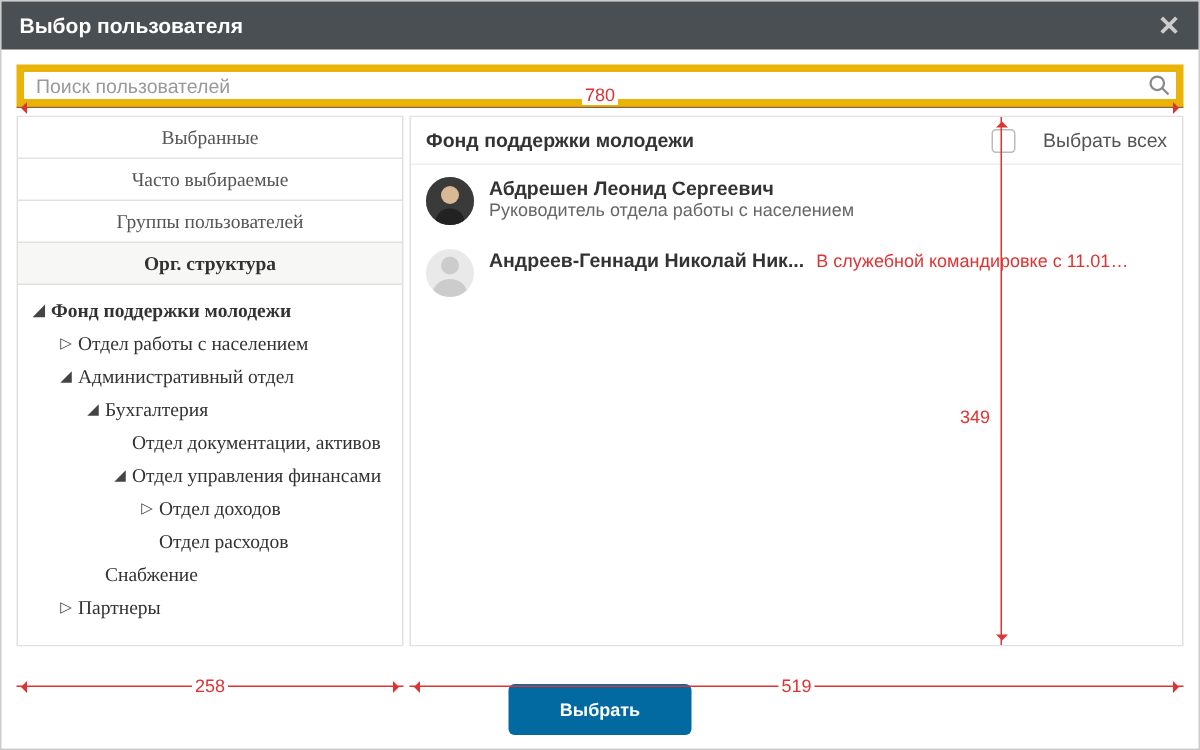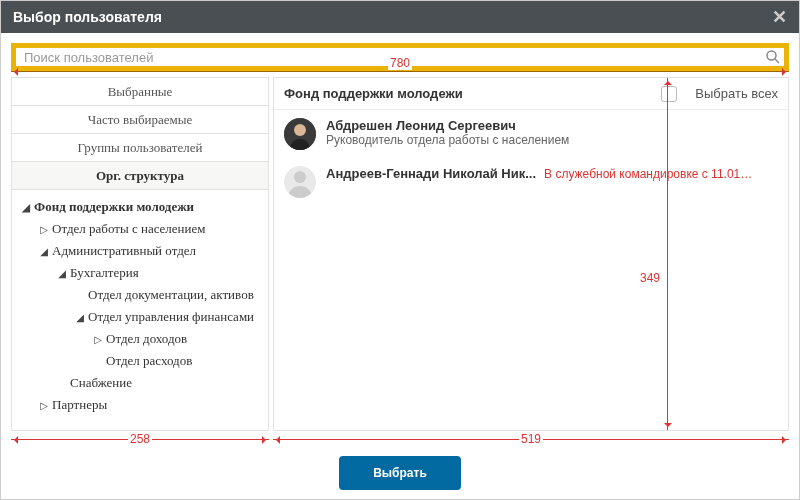--- a/index.html
+++ b/index.html
@@ -41,21 +41,21 @@
   .rowname { font-weight:bold; color:#333; white-space:nowrap; overflow:hidden; text-overflow:ellipsis; }
   .rowrole { color:#666; font-size:12px; white-space:nowrap; overflow:hidden; text-overflow:ellipsis; }
   .rowstatus { color:#d33; font-size:12px; white-space:nowrap; overflow:hidden; text-overflow:ellipsis; max-width:210px; }
   .rownameline { display:flex; gap:8px; align-items:baseline;text-align:right; }
   .vdim { position:absolute; right:120px; top:0; bottom:0; width:0; border-left:1px solid #d33; }
   .vdim::before,.vdim::after{content:"";position:absolute;left:-4px;border:4px solid transparent;}
   .vdim::before{top:-1px;border-bottom-color:#d33;}
   .vdim::after{bottom:-1px;border-top-color:#d33;}
   .vdimlabel{position:absolute;right:126px;top:50%;transform:translateY(-50%);color:#d33;font-size:12px;background:#fff;padding:0 2px;margin-top:24px;}
   .bottomdims { position:relative; height:14px; margin:2px 10px 0 10px; }
-  .hdim { position:absolute; top:6px; height:0; border-top:1px solid #d33; }
+  .hdim { position:absolute; top:24px; height:0; border-top:1px solid #d33; }
   .hdim::before,.hdim::after{content:"";position:absolute;top:-4px;border:4px solid transparent;}
   .hdim::before{left:-1px;border-right-color:#d33;}
   .hdim::after{right:-1px;border-left-color:#d33;}
   .hdimlabel{position:absolute;top:-8px;left:50%;transform:translateX(-50%);color:#d33;font-size:12px;background:#fff;padding:0 2px;}
   .footer { height:52px; display:flex; align-items:center; justify-content:center; }
   .btn { background:#0369a1; color:#fff; font-weight:bold; border:none; border-radius:4px; padding:10px 34px; font-size:12px; cursor:pointer; }
 </style>
 </head>
 <body>
 

